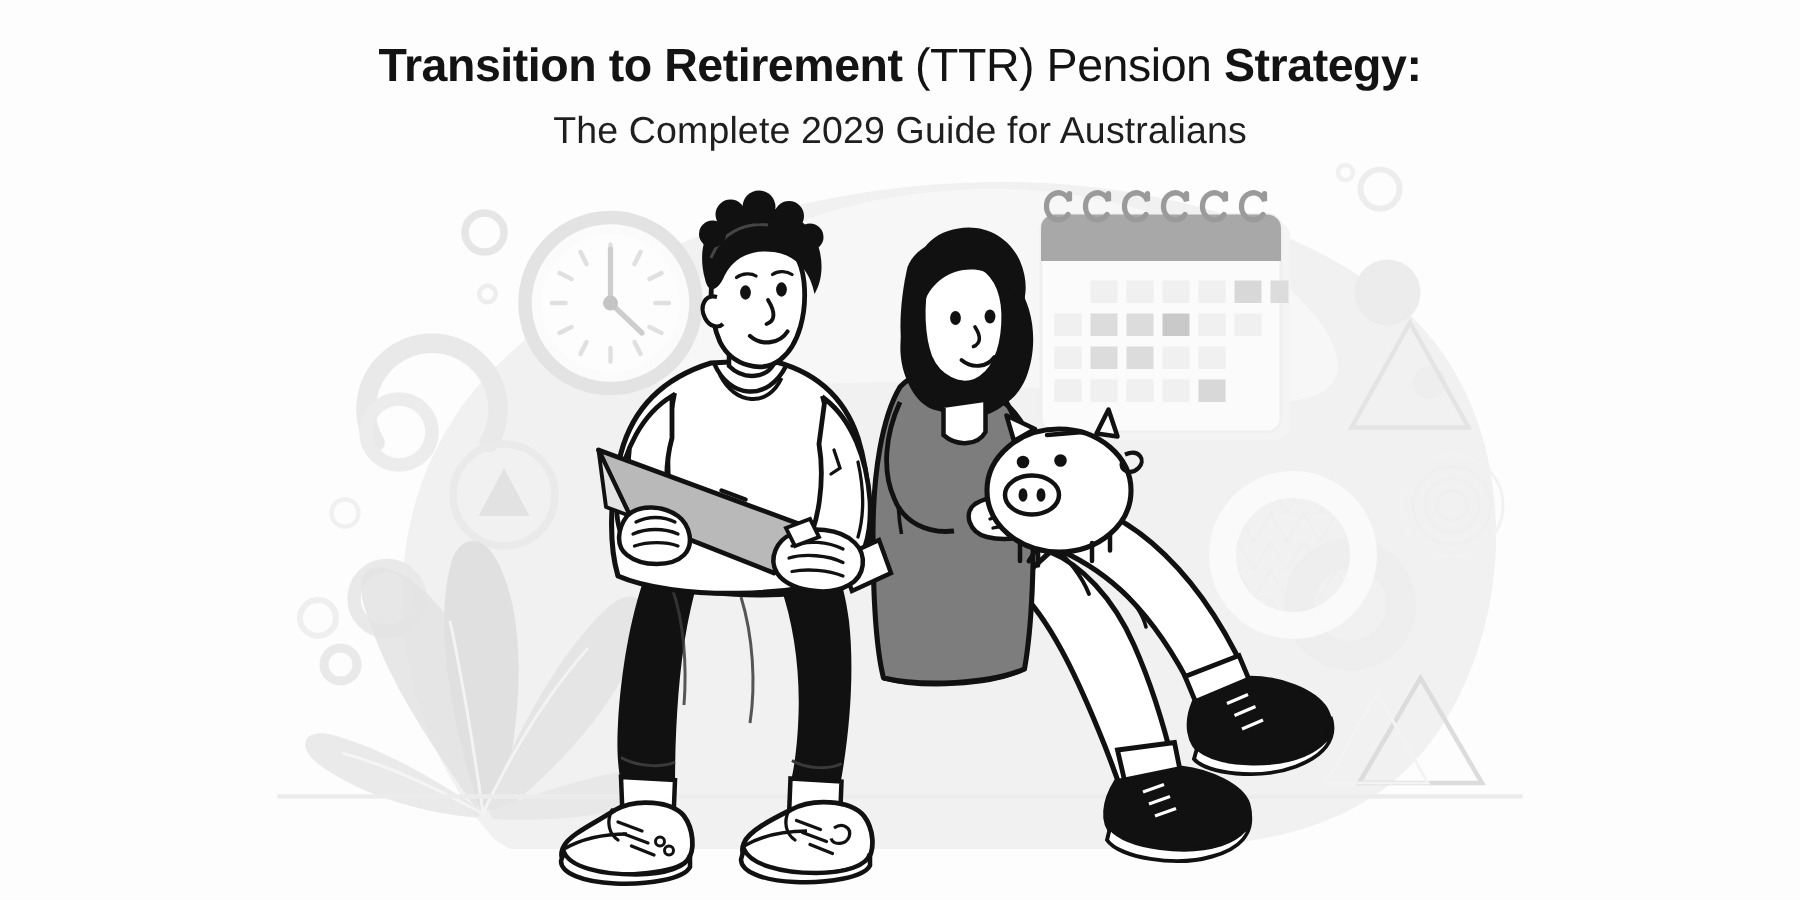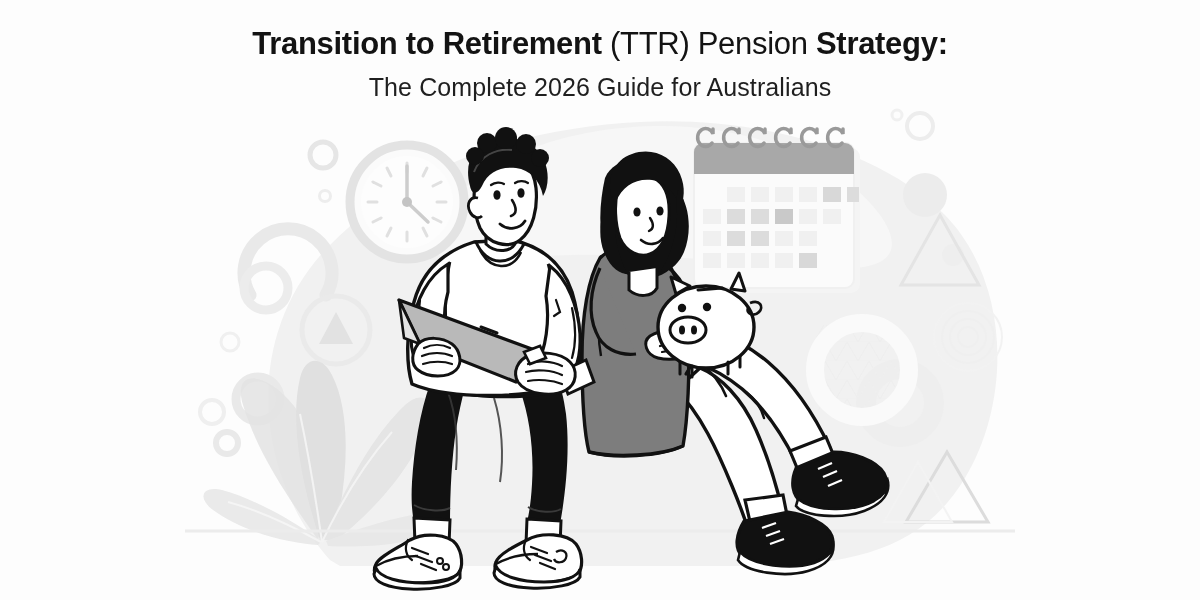--- a/index.html
+++ b/index.html
@@ -30,21 +30,21 @@
   .art{position:absolute;left:0;top:0;width:1200px;height:600px;z-index:10;}
   .art svg{display:block;width:1200px;height:600px;}
 </style>
 </head>
 <body>
 
 <div id="stage">
 
   <div class="header">
     <h1 class="title"><span class="b">Transition to Retirement </span><span class="l">(TTR) Pension </span><span class="b">Strategy:</span></h1>
-    <p class="subtitle">The Complete 2026 Guide for Australians</p>
+    <p class="subtitle">The Complete 2029 Guide for Australians</p>
   </div>
 
   <div class="art">
   <svg viewBox="0 0 1200 600" xmlns="http://www.w3.org/2000/svg">
     <defs>
       <clipPath id="stageclip">
             <rect x="0" y="0" width="1200" height="600"></rect>
           </clipPath>
       <pattern id="tri-mesh" width="22" height="19" patternUnits="userSpaceOnUse">
         <path d="M0 19 L11 0 L22 19 Z M11 0 L22 19 L33 0" fill="none" stroke="#eeeeee" stroke-width="1"></path>

